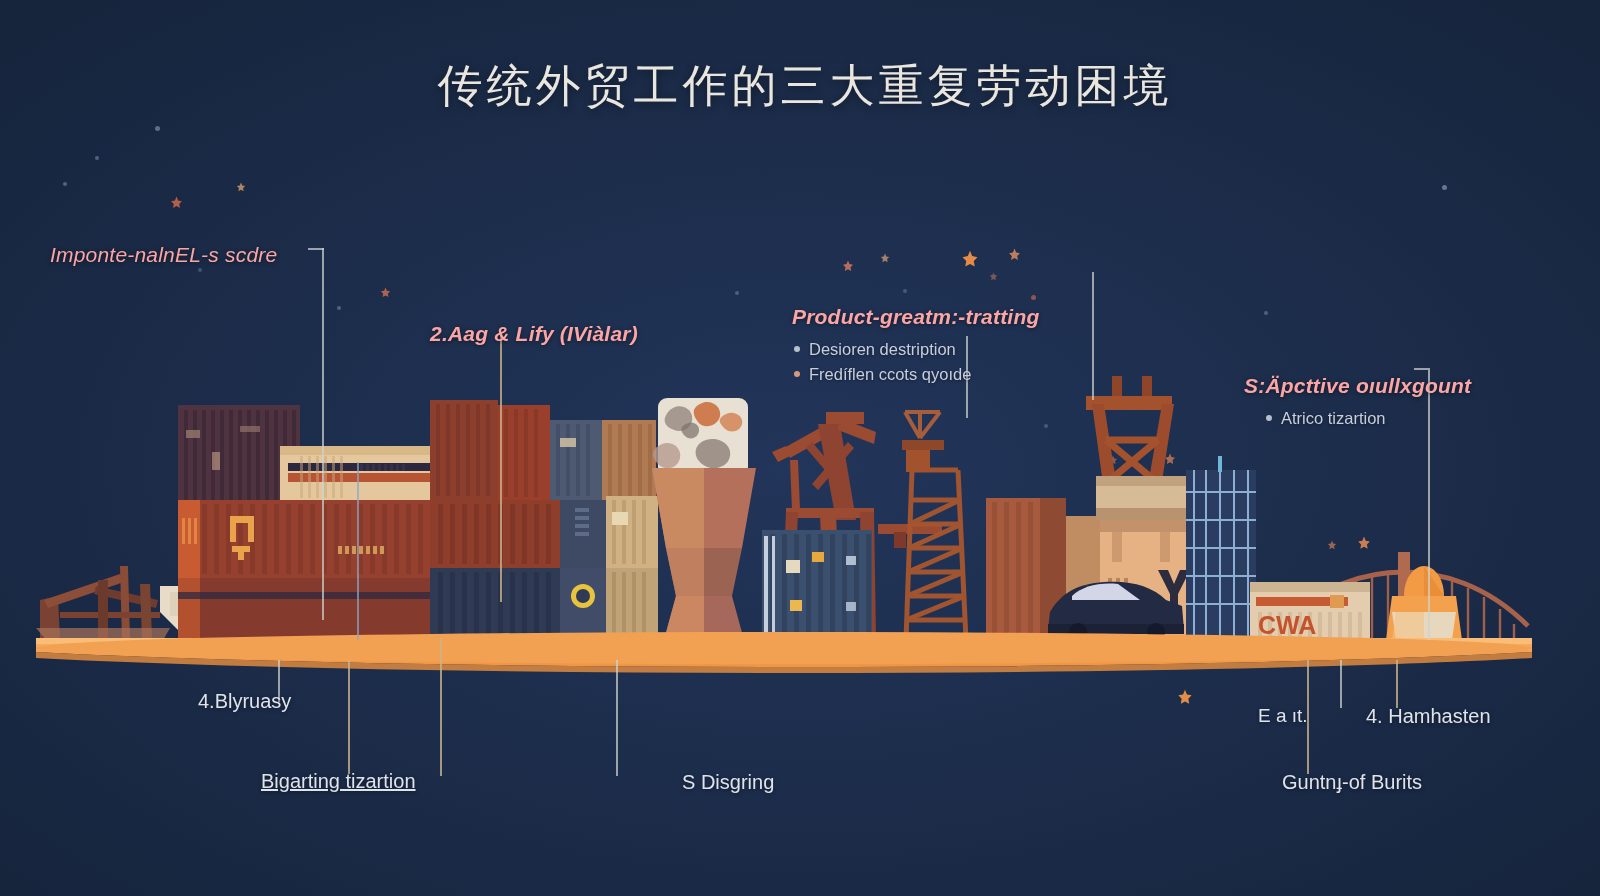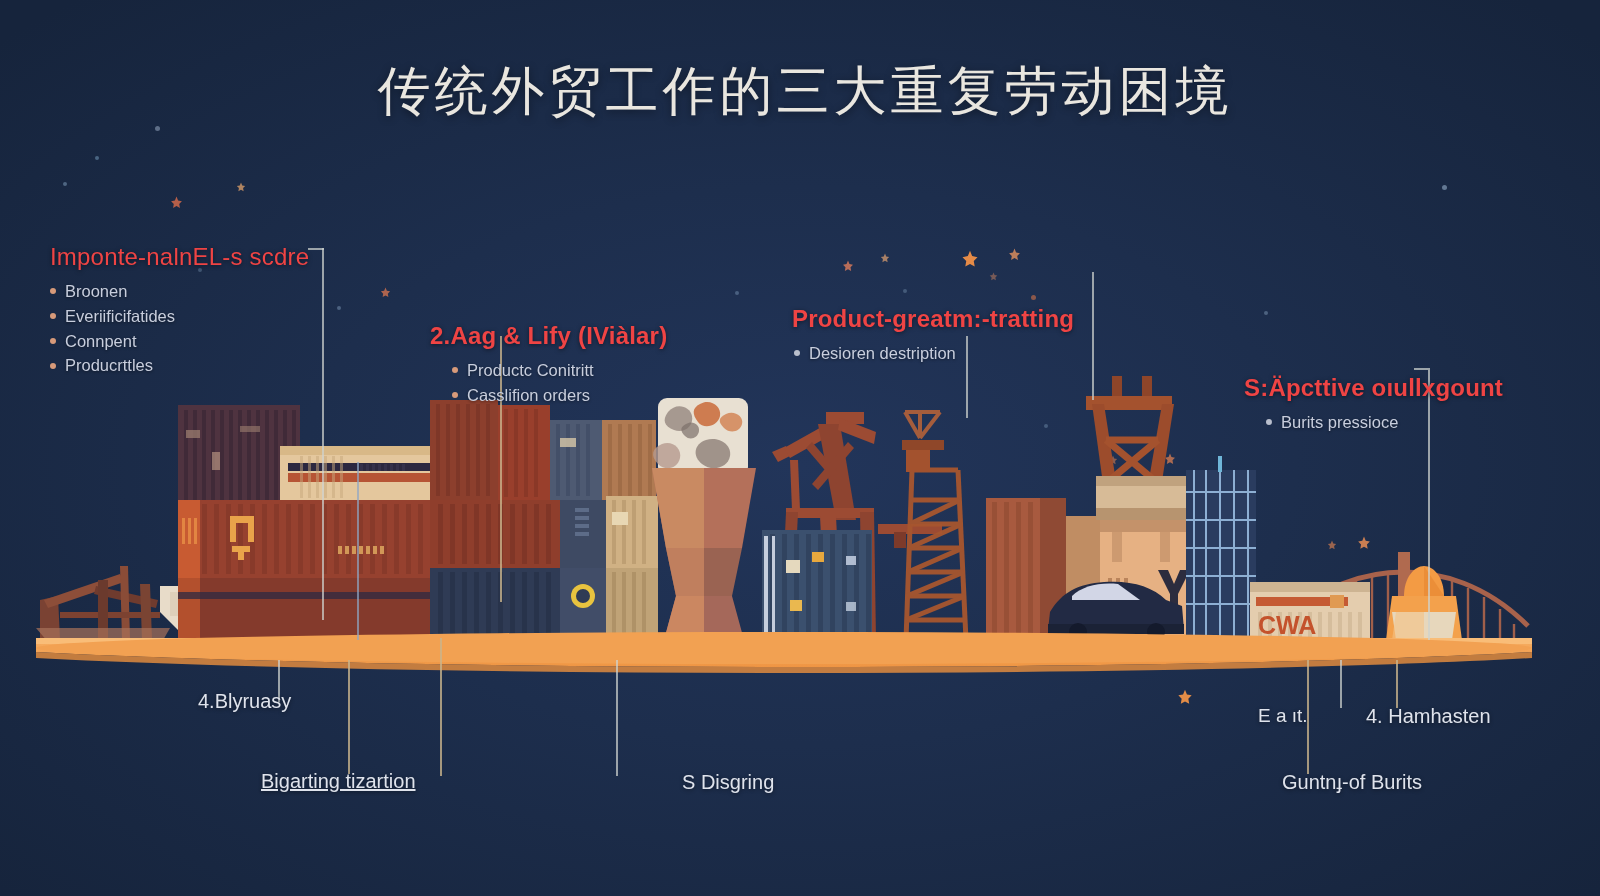--- a/index.html
+++ b/index.html
@@ -21,37 +21,38 @@
   
   .dot{position:absolute;border-radius:50%;}
   .star{position:absolute;}
   .star svg{display:block;}
 
   
   .title{
     position:absolute;left:0;right:0;top:56px;
     text-align:center;
     color:#e9e6df;
-    font-size:53px;
+    font-size:45px;
     letter-spacing:4px;
     font-weight:400;
     text-shadow:0 2px 9px rgba(0,0,0,.45);
     white-space:nowrap;
     margin-left:10px;
   }
 
   
   .illus{position:absolute;left:0;top:0;width:1600px;height:896px;}
 
   
   .anno{position:absolute;color:#e8eaef;}
   .anno .anno-title{
-    font-size:24px;font-weight:700;color:#ef4444;white-space:nowrap;
+    font-size:21px;font-weight:700;color:#fca5a5;white-space:nowrap;
     text-shadow:0 1px 4px rgba(0,0,0,.5);
     letter-spacing:.2px;
+    font-style:italic;
   }
   .anno .anno-title.thin{font-weight:400;}
   .anno ul{list-style:none;margin:8px 0 0 0;padding:0;}
   .anno li{
     font-size:16.5px;color:#c8cedd;white-space:nowrap;line-height:1.50;
     text-shadow:0 1px 3px rgba(0,0,0,.45);
     display:flex;align-items:center;gap:9px;
   }
   .anno li .bul{
     width:6px;height:6px;border-radius:50%;
@@ -639,71 +640,47 @@
     <div class="lead v warm" style="left:348px;top:660px;height:114px;"></div>
     <div class="lead v warm" style="left:440px;top:638px;height:138px;"></div>
     <div class="lead v" style="left:616px;top:660px;height:116px;"></div>
     <div class="lead v warm" style="left:1307px;top:660px;height:114px;"></div>
     <div class="lead v" style="left:1340px;top:660px;height:48px;"></div>
     <div class="lead v warm" style="left:1396px;top:660px;height:48px;"></div>
   </div>
 
   <div class="anno" style="left:50px;top:243px;">
     <div class="anno-title thin">Imponte-nalnEL-s scdre</div>
-    <ul>
-      <li class="warm">
-        <span class="bul"></span>
-        <span>Broonen</span>
-      </li>
-      <li class="warm">
-        <span class="bul"></span>
-        <span>Everiificifatides</span>
-      </li>
-      <li class="warm">
-        <span class="bul"></span>
-        <span>Connpent</span>
-      </li>
-      <li class="warm">
-        <span class="bul"></span>
-        <span>Producrttles</span>
-      </li>
-    </ul>
   </div>
 
   <div class="anno" style="left:430px;top:322px;">
     <div class="anno-title">2.Aag &amp; Lify (IViàlar)</div>
-    <ul style="margin-left:22px;">
-      <li class="warm">
-        <span class="bul"></span>
-        <span>Productc Conitritt</span>
-      </li>
-      <li class="warm">
-        <span class="bul"></span>
-        <span>Casslifion orders</span>
-      </li>
-    </ul>
   </div>
 
   <div class="anno" style="left:792px;top:305px;">
     <div class="anno-title">Product-greatm:-tratting</div>
     <ul style="margin-left:2px;">
       <li>
         <span class="bul"></span>
         <span>Desioren destription</span>
       </li>
+      <li class="warm">
+        <span class="bul"></span>
+        <span>Fredíflen ccots qyoıde</span>
+      </li>
     </ul>
   </div>
 
 
   <div class="anno" style="left:1244px;top:332px;margin-top:42px;">
     <div class="anno-title">S:Äpcttive oıullxgount</div>
     <ul style="margin-left:22px;">
       <li>
         <span class="bul"></span>
-        <span>Burits pressioce</span>
+        <span>Atrico tizartion</span>
       </li>
     </ul>
   </div>
 
   <div class="blabel" style="left:198px;top:690px;">4.Blyruasy</div>
 
   <div class="blabel" style="left:261px;top:770px;text-decoration:underline;">Bigarting tizartion</div>
 
   <div class="blabel" style="left:638px;top:771px;margin-left:44px;">S Disgring</div>
 

